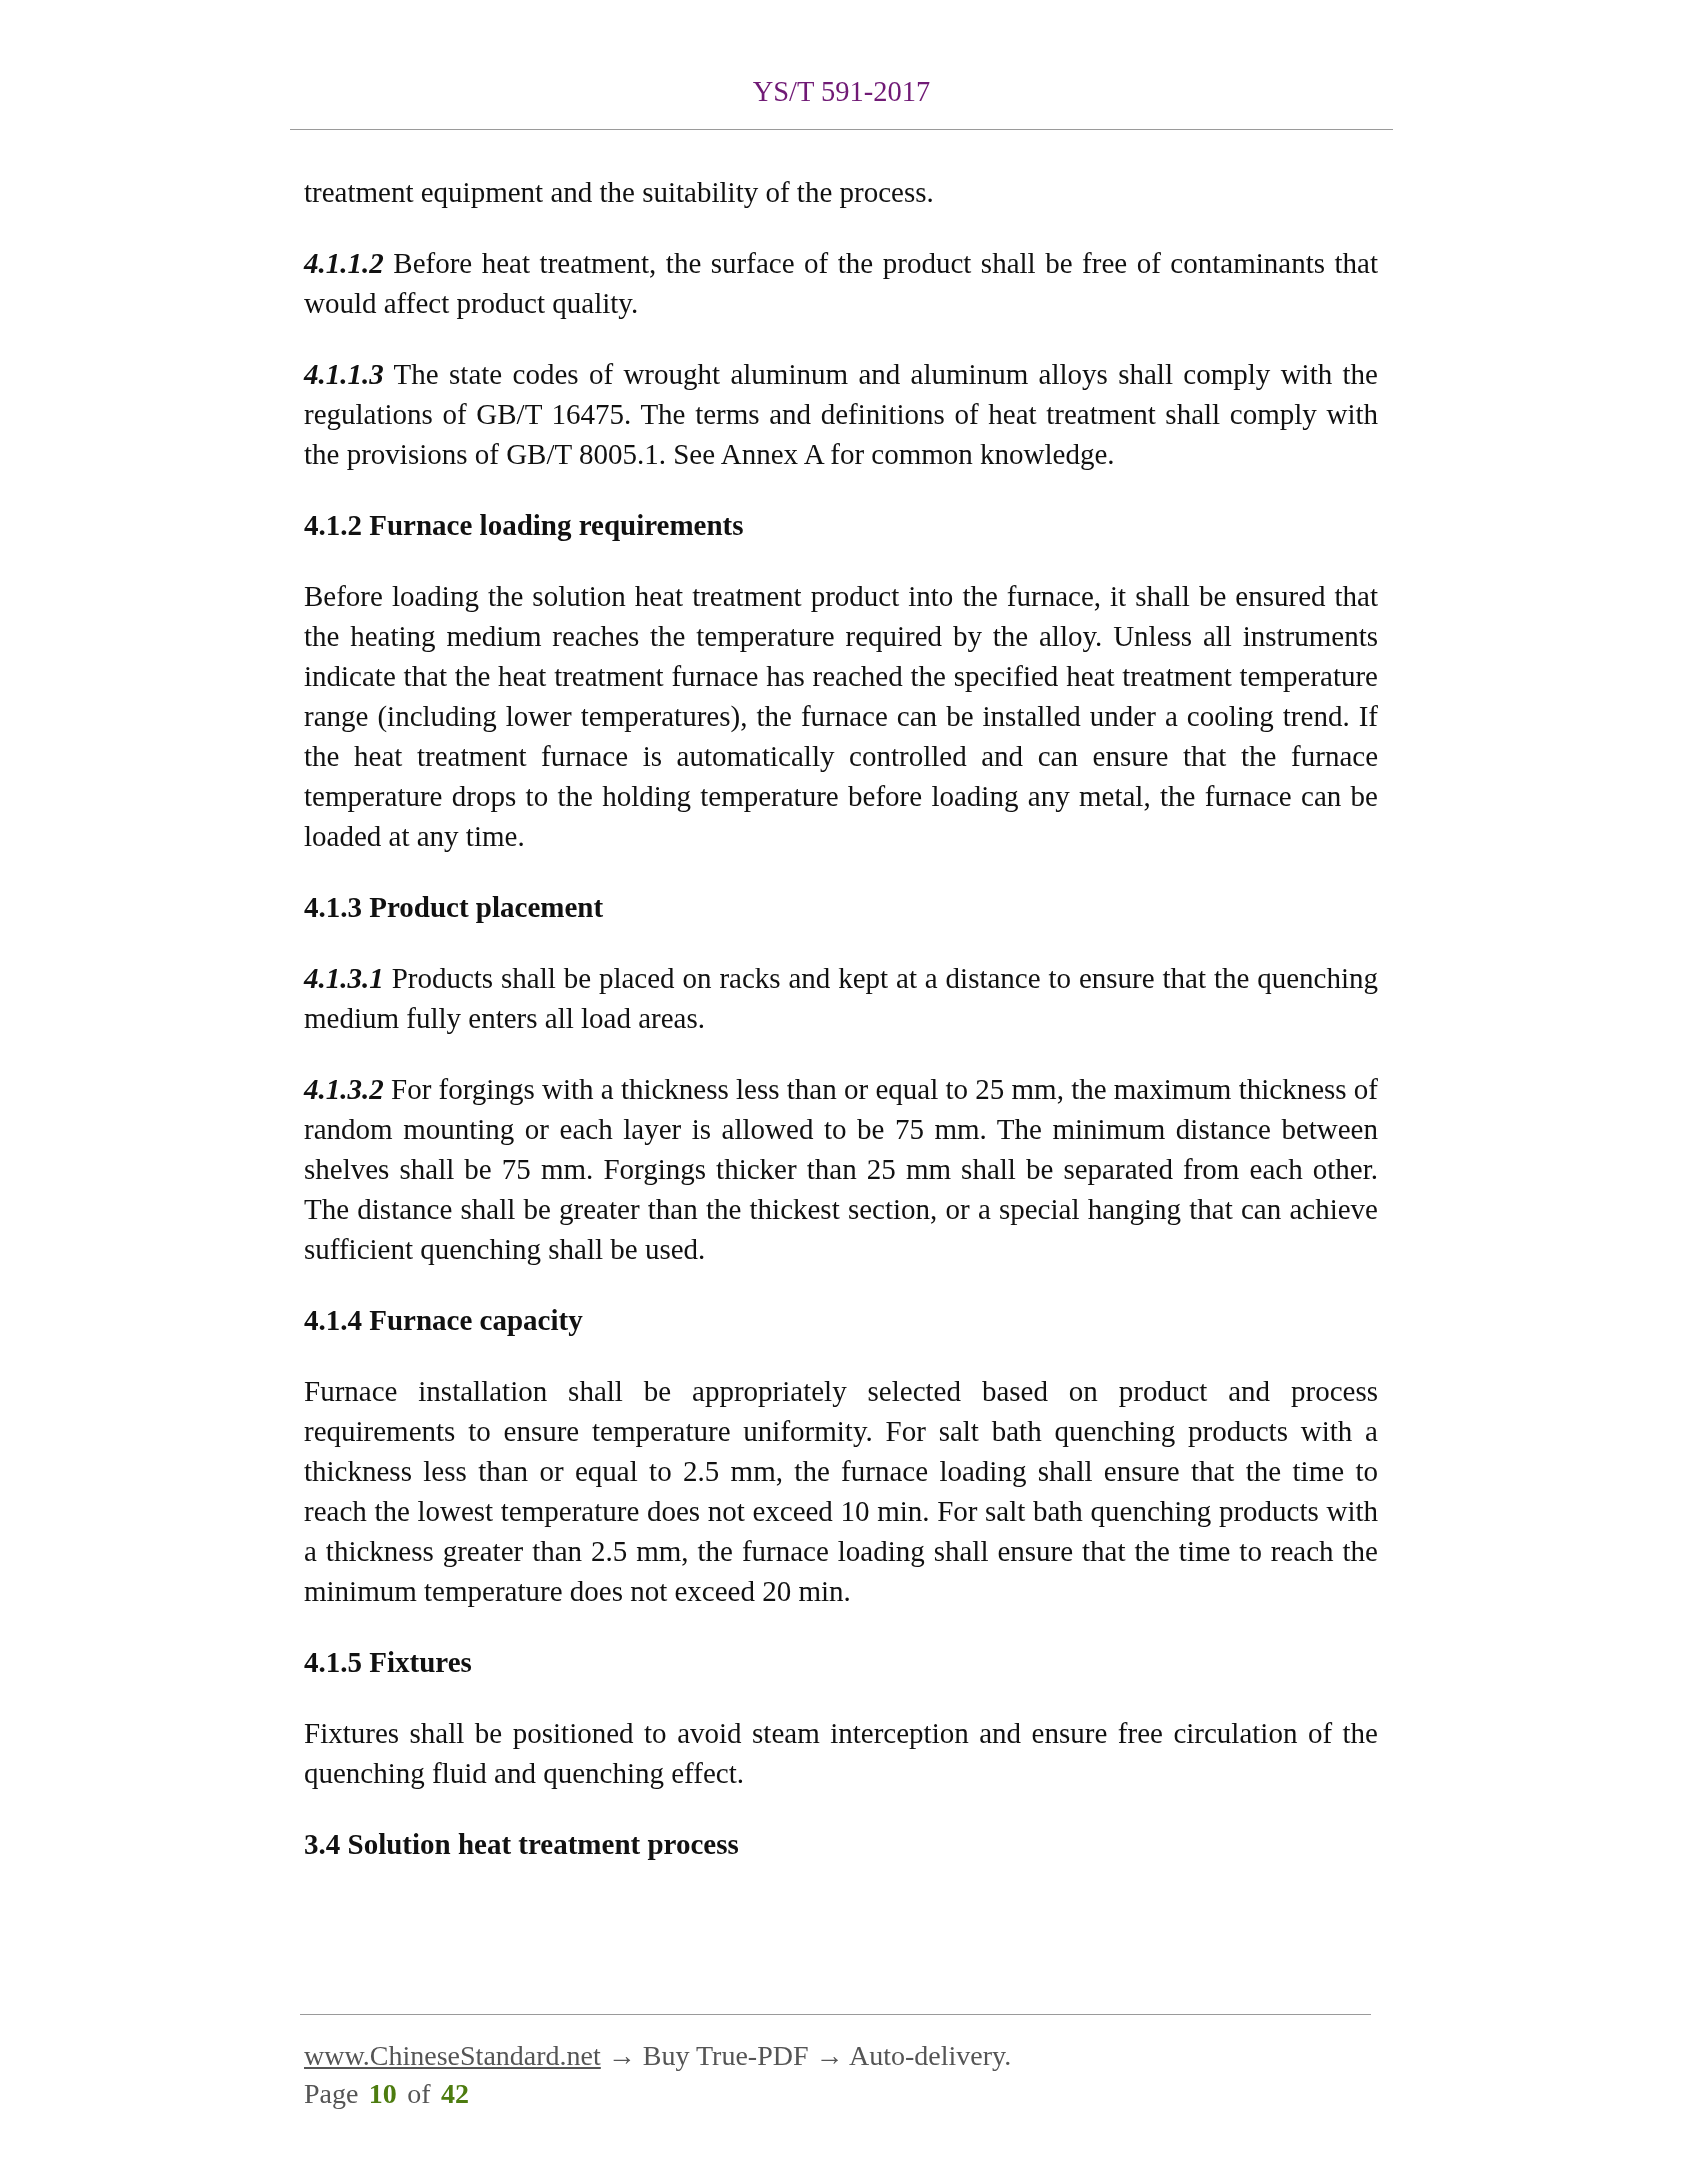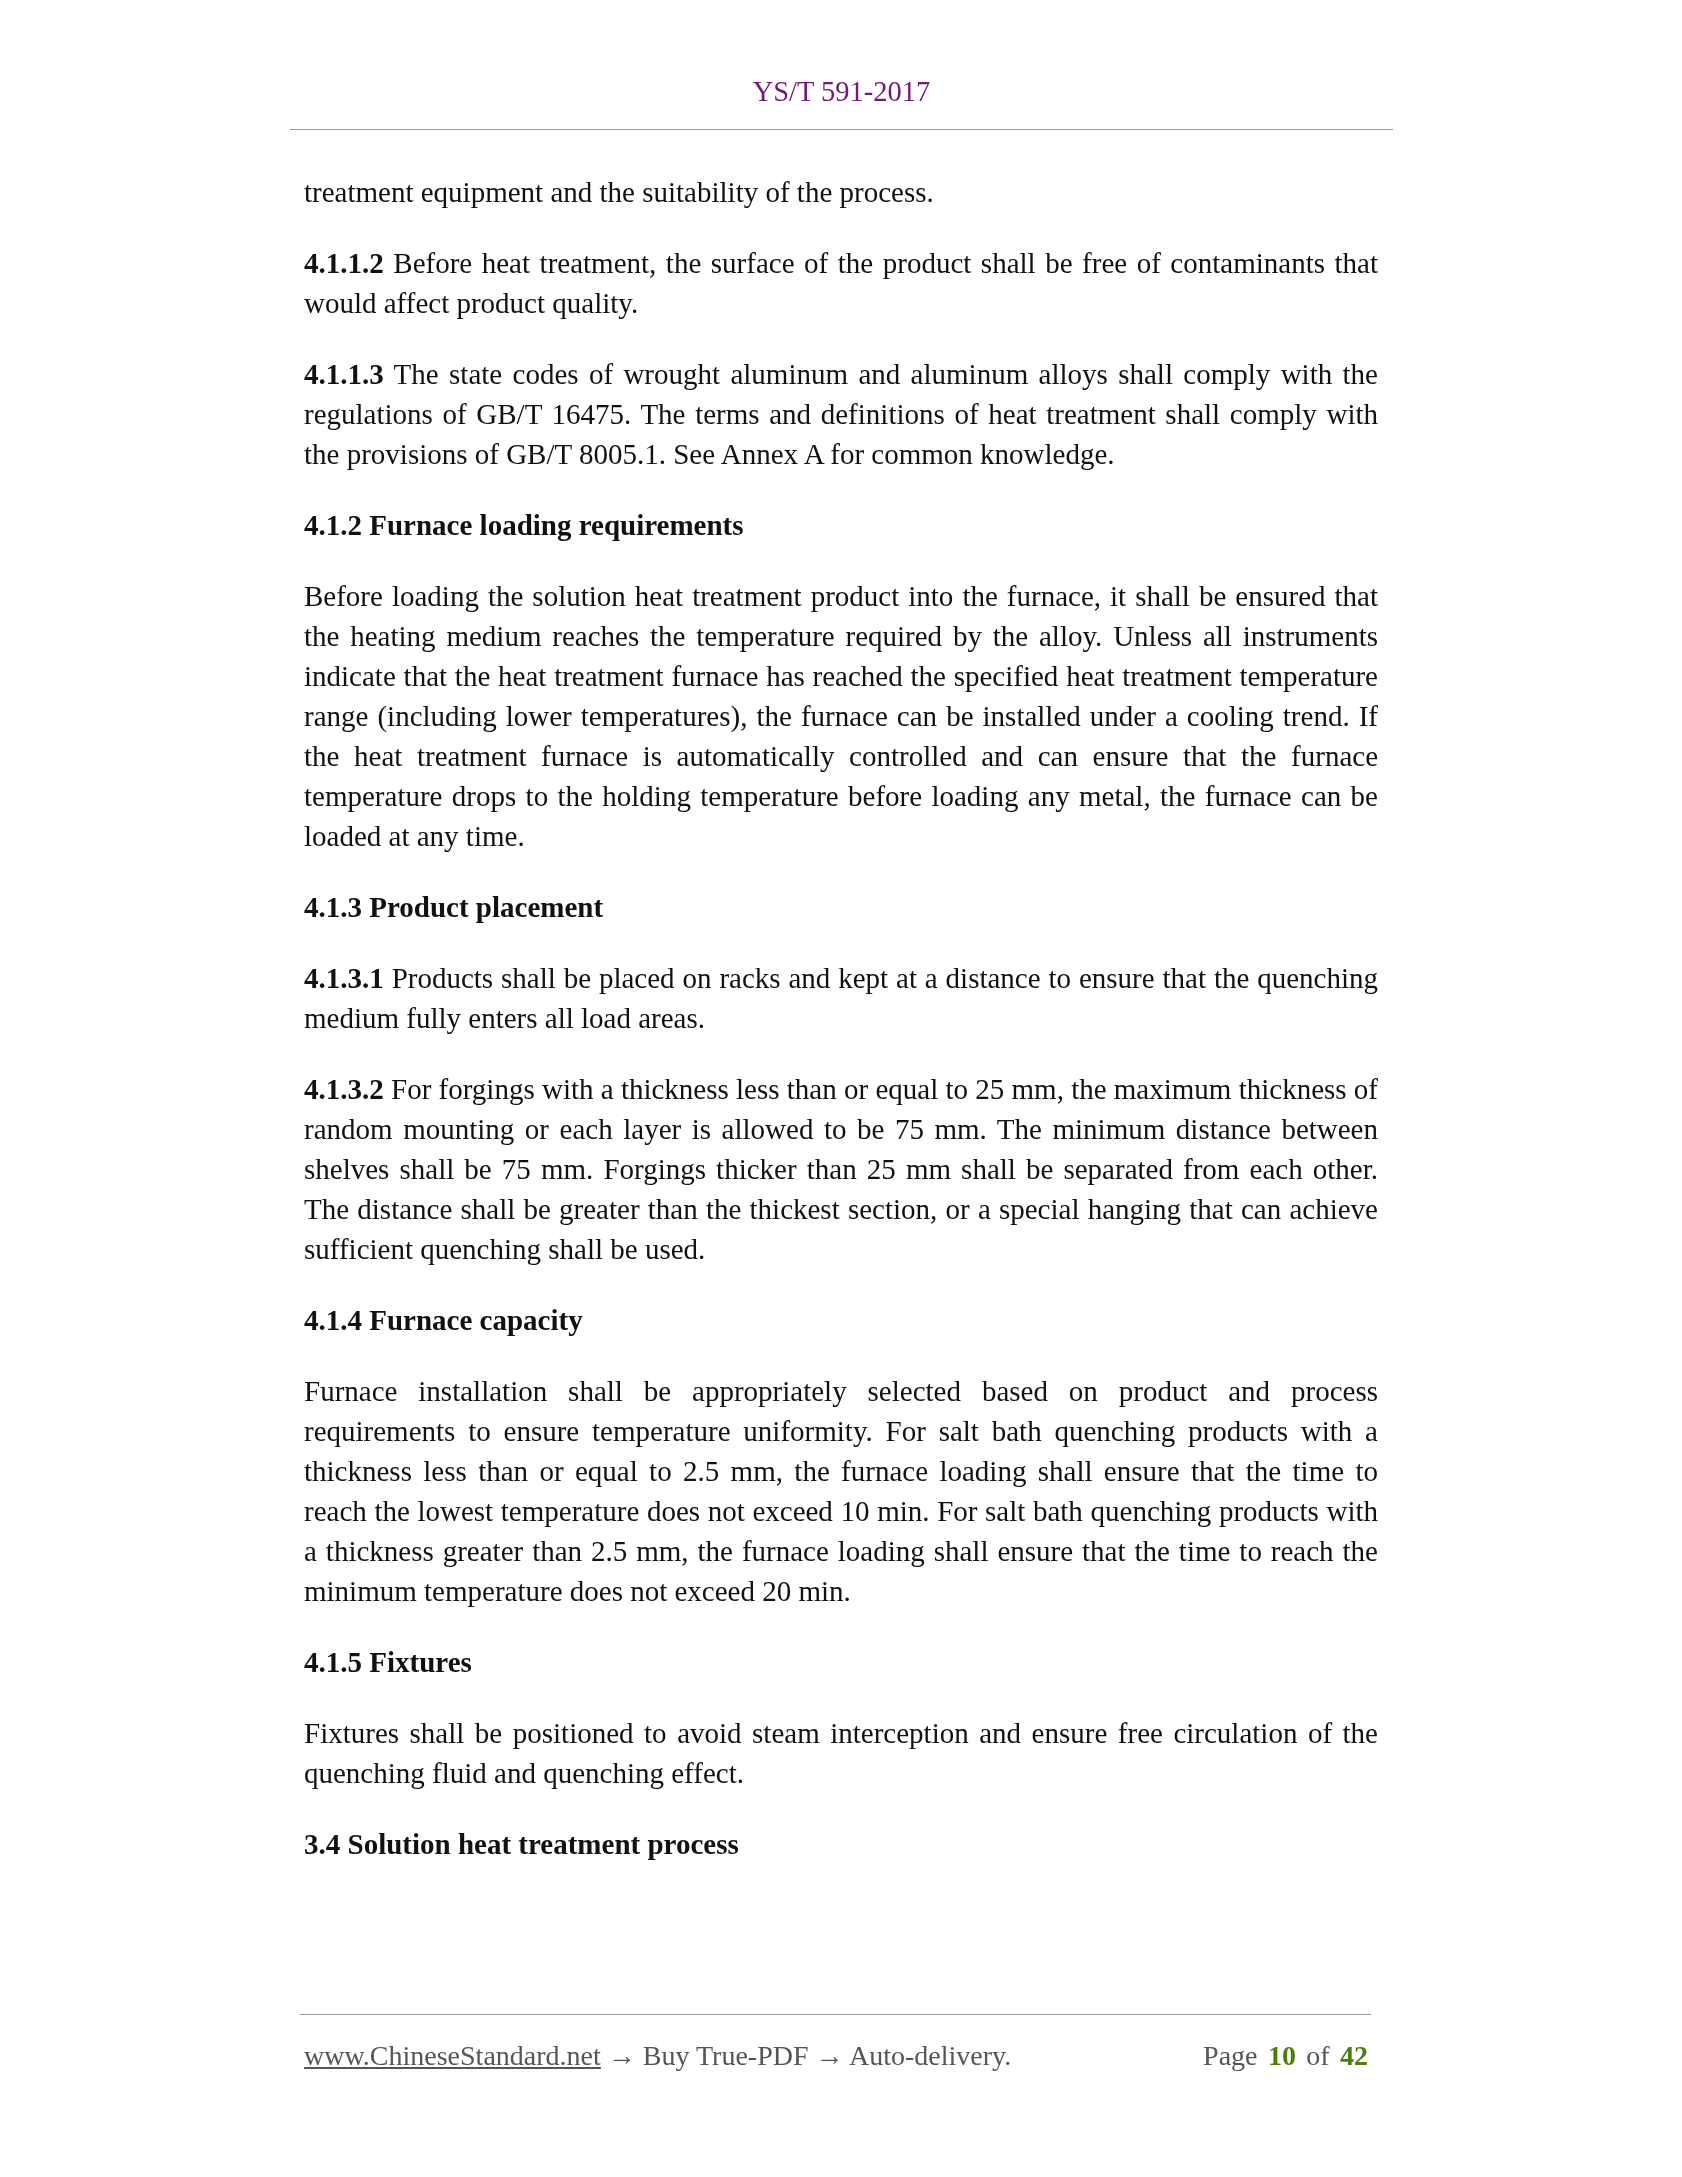--- a/index.html
+++ b/index.html
@@ -40,20 +40,21 @@
     width: 1074px;
     font-size: 29px;
     line-height: 40px;
   }
   .para {
     margin: 9px 0 31px 0;
     text-align: justify;
   }
   .para .num {
     font-weight: bold;
+    font-style: italic;
   }
   .heading {
     margin: 16px 0 31px 0;
     font-weight: bold;
   }
   .footer-rule {
     position: absolute;
     left: 300px;
     top: 2014px;
     width: 1071px;
@@ -63,20 +64,21 @@
   .page-footer {
     position: absolute;
     left: 304px;
     top: 2037px;
     width: 1064px;
     font-size: 28px;
     line-height: 38px;
     color: #555555;
     display: flex;
     justify-content: space-between;
+    flex-direction: column;
   }
   .footer-link {
     color: #555555;
     text-decoration: underline;
     cursor: pointer;
   }
   .page-num b {
     font-weight: bold;
     color: #4d7c0f;
   }

